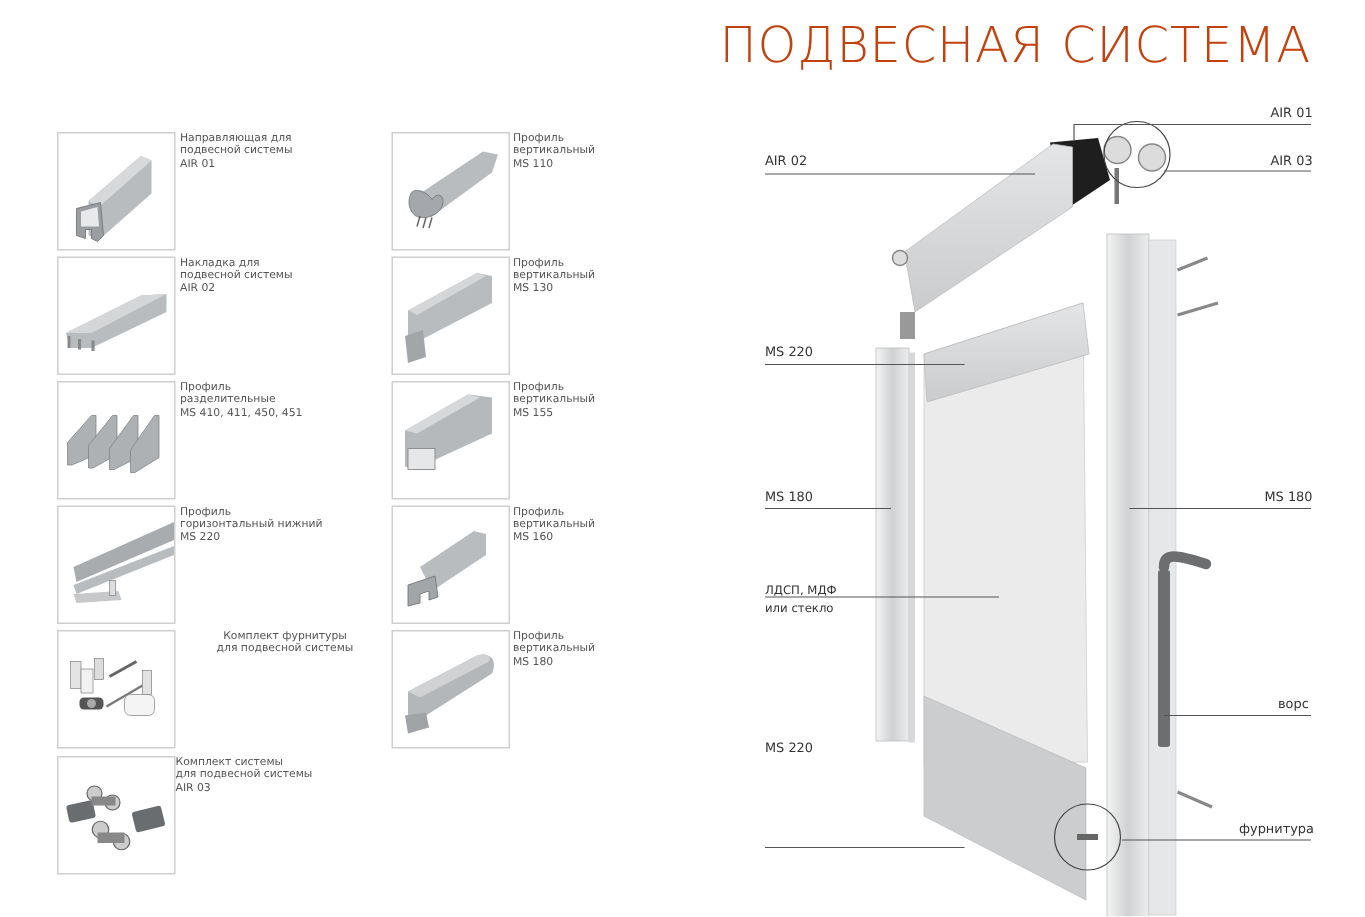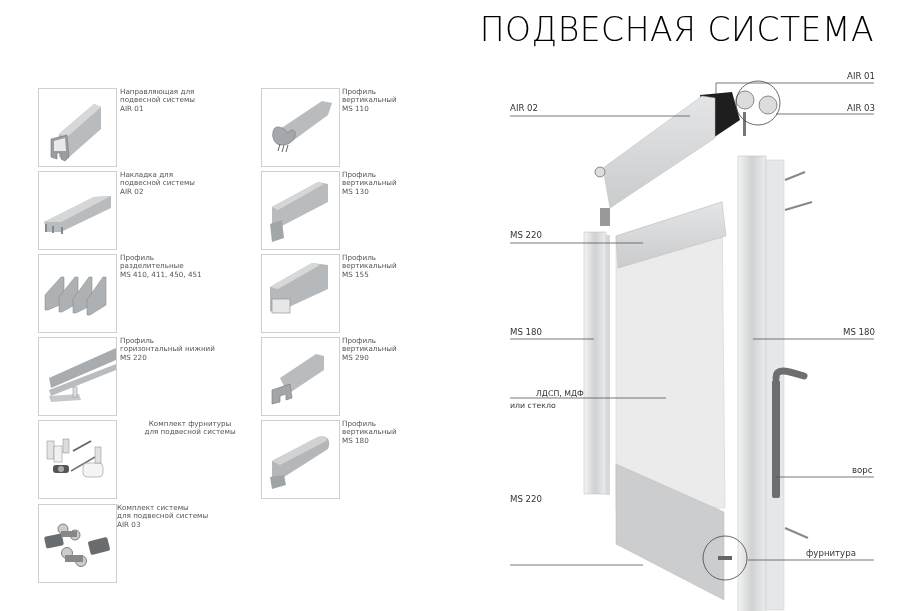--- a/index.html
+++ b/index.html
@@ -1,19 +1,19 @@
 <!DOCTYPE html>
 <html><head>
 <meta charset="utf-8">
 <style>
   html, body { margin:0; padding:0; background:#ffffff; }
   body { width:910px; height:611px; position:relative; overflow:hidden;
          font-family:"DejaVu Sans", sans-serif; color:#444; }
   .title { position:absolute; right:36px; top:10px; font-size:33px; font-weight:300;
-           letter-spacing:0.5px; color:#000000; font-family:"DejaVu Sans", sans-serif; }
+           letter-spacing:0.5px; color:#c2410c; font-family:"DejaVu Sans", sans-serif; }
   .card { position:absolute; width:77px; height:77px; border:1px solid #cfcfcf; background:#fff; }
   .card svg { width:100%; height:100%; display:block; }
   .desc { position:absolute; font-size:7.2px; line-height:8.4px; color:#555; width:140px; }
   .diagram { position:absolute; left:500px; top:60px; width:410px; height:551px; }
   .callout { position:absolute; font-size:8.6px; color:#333; white-space:nowrap; }
   .callout.sub { font-size:7.8px; }
 </style>
 </head>
 <body>
 
@@ -155,21 +155,21 @@
 
 <div class="card" style="left:261px;top:337px;">
   <svg viewBox="0 0 77 77">
     <polygon points="18,40 54,16 62,18 62,32 26,56" fill="#b9bcbf"></polygon>
     <path d="M10,52 L28,46 L30,60 L24,62 L24,56 L18,58 L18,64 L10,66 Z" fill="#a3a6a9" stroke="#777" stroke-width="0.6"></path>
   </svg>
 </div>
 <div class="desc" style="left:342px;top:337px;">
   <div>Профиль</div>
     <div>вертикальный</div>
-    <div>MS 290</div>
+    <div>MS 160</div>
 </div>
 
 <div class="card" style="left:261px;top:420px;">
   <svg viewBox="0 0 77 77">
     <path d="M10,40 L56,16 C64,14 70,18 66,28 L22,56 L10,58 Z" fill="#b4b7ba"></path>
     <path d="M10,40 L56,16 C62,14 66,16 64,20 L18,44 Z" fill="#d0d2d4"></path>
     <path d="M8,56 L22,54 L24,64 L10,68 Z" fill="#a1a4a7"></path>
   </svg>
 </div>
 <div class="desc" style="left:342px;top:420px;">
@@ -238,17 +238,17 @@
     <line x1="248" y1="500" x2="374" y2="500"></line>
   </g>
 </svg>
 
 <div class="callout" style="left:847px;top:71px;">AIR 01</div>
 <div class="callout" style="left:510px;top:103px;">AIR 02</div>
 <div class="callout" style="left:847px;top:103px;">AIR 03</div>
 <div class="callout" style="left:510px;top:230px;">MS 220</div>
 <div class="callout" style="left:510px;top:327px;">MS 180</div>
 <div class="callout" style="left:843px;top:327px;">MS 180</div>
-<div class="callout sub" style="left:536px;top:389px;">ЛДСП, МДФ</div>
+<div class="callout sub" style="left:510px;top:389px;">ЛДСП, МДФ</div>
 <div class="callout sub" style="left:510px;top:401px;">или стекло</div>
 <div class="callout" style="left:510px;top:494px;">MS 220</div>
 <div class="callout" style="left:852px;top:465px;">ворс</div>
-<div class="callout" style="left:806px;top:548px;text-align:right;">фурнитура</div>
+<div class="callout" style="left:826px;top:548px;text-align:right;">фурнитура</div>
 
 </body></html>

